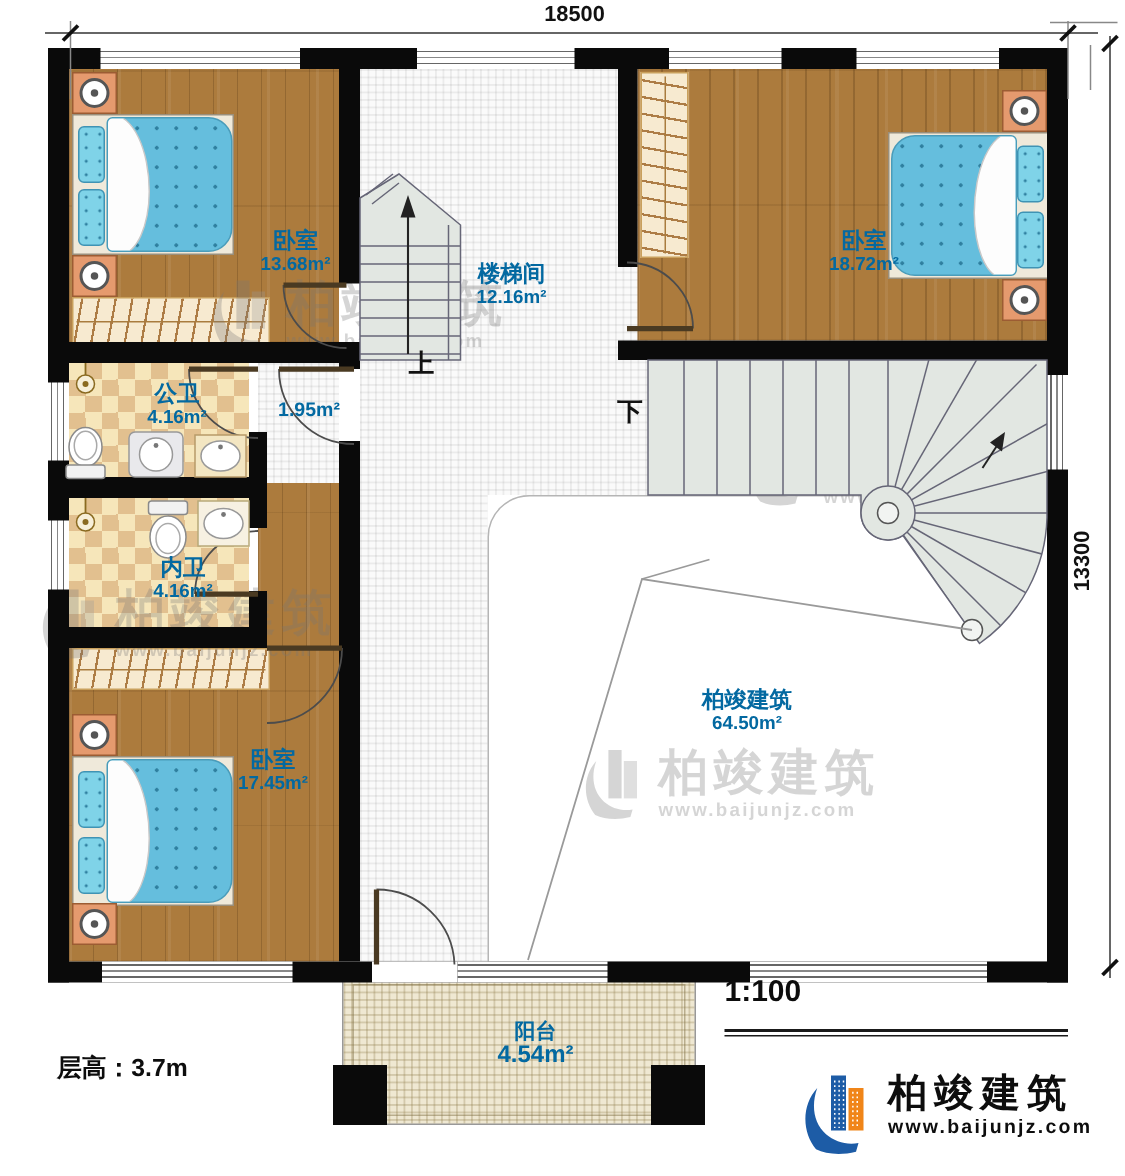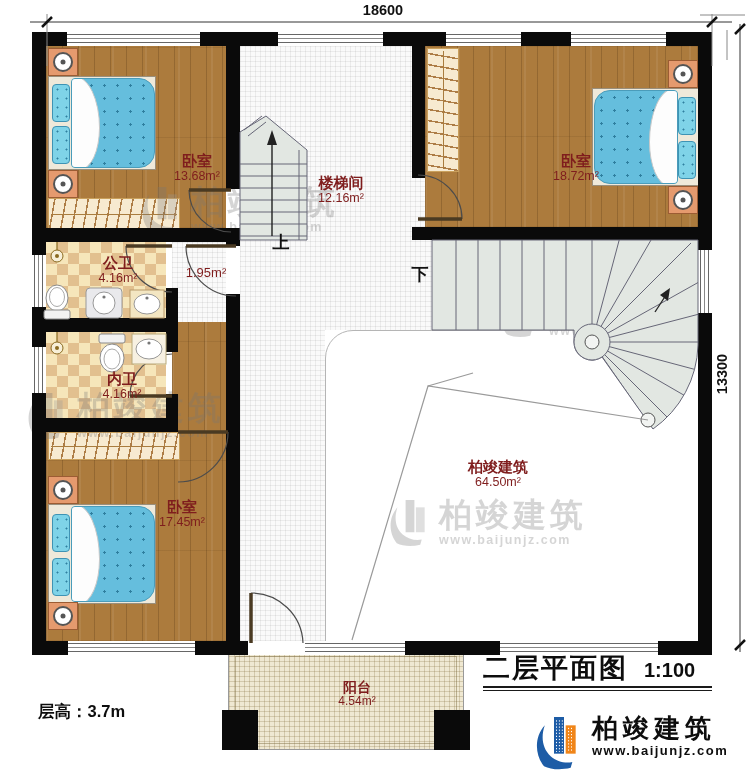--- a/index.html
+++ b/index.html
@@ -54,25 +54,25 @@
   .col{position:absolute;background:#0a0a0a;z-index:5;}
   .win{position:absolute;z-index:5;background:
     linear-gradient(#fff 0 2px, #666 2px 3px, #fff 3px 6px, #888 6px 7px, #fff 7px 10px, #666 10px 11px, #fff 11px 14px);
     border-left:0;}
   .win.v{background:
     linear-gradient(90deg,#fff 0 2px, #666 2px 3px, #fff 3px 6px, #888 6px 7px, #fff 7px 10px, #666 10px 11px, #fff 11px 14px);}
   .gap{position:absolute;background:#fff;z-index:5;}
   
   #linework{position:absolute;left:0;top:0;z-index:6;}
   
-  .rlabel{position:absolute;z-index:8;text-align:center;line-height:1.15;color:#7f1d1d;transform:translateX(-50%);white-space:nowrap;}
+  .rlabel{position:absolute;z-index:8;text-align:center;line-height:1.15;color:#0369a1;transform:translateX(-50%);white-space:nowrap;}
   .rname{font-size:15px;font-weight:700;}
-  .rarea{font-size:12.5px;font-weight:400;}
+  .rarea{font-size:12.5px;font-weight:700;}
   .small .rname{font-size:14px;}
-  .small .rarea{font-size:12px;text-align:center;}
+  .small .rarea{font-size:16px;text-align:center;}
   .dirlabel{position:absolute;z-index:8;font-size:17px;font-weight:700;transform:translateX(-50%);}
   .dim{position:absolute;z-index:8;font-size:14.5px;font-weight:700;color:#111;}
   
   .wm{position:absolute;z-index:3;display:flex;align-items:center;gap:7px;opacity:.30;pointer-events:none;}
   .wm .wm-name{font-size:33px;font-weight:800;letter-spacing:4px;color:#777;line-height:1;}
   .wm .wm-url{font-size:12.5px;font-weight:700;letter-spacing:1.5px;color:#777;margin-top:2px;}
   
   .meta{position:absolute;z-index:10;font-size:16.5px;font-weight:600;color:#0d0d0d;}
   .titlerow{position:absolute;z-index:10;display:flex;align-items:baseline;gap:16px;color:#0d0d0d;}
   .plan-title{font-size:27px;font-weight:600;letter-spacing:2px;}
@@ -376,27 +376,26 @@
     <div class="rname">柏竣建筑</div>
     <div class="rarea">64.50m²</div>
   </div>
   <div class="rlabel small" style="left:357px;top:679px">
     <div class="rname">阳台</div>
     <div class="rarea">4.54m²</div>
   </div>
   <div class="dirlabel" style="left:281px;top:231px">上</div>
   <div class="dirlabel" style="left:420px;top:263px">下</div>
 
-  <div class="dim" style="left:383px;top:2px;transform:translateX(-50%)">18600</div>
+  <div class="dim" style="left:383px;top:2px;transform:translateX(-50%)">18500</div>
   <div class="dim" style="left:722px;top:374px;transform:translate(-50%,-50%) rotate(-90deg)">13300</div>
 
   <div class="meta" style="left:38px;top:701px">层高：3.7m</div>
 
   <div class="titlerow" style="left:483px;top:650px">
-    <span class="plan-title">二层平面图</span>
     <span class="plan-scale">1:100</span>
   </div>
   <div class="uline" style="left:483px;top:686px;width:229px;height:2px"></div>
   <div class="uline" style="left:483px;top:690px;width:229px;height:1px"></div>
 
   <div class="brand" style="left:534px;top:714px">
     <svg width="50" height="56" viewBox="0 0 60 64">
       <path d="M12,61 C1,48 0,26 13,12 C8,26 10,40 20,49 C27,55 37,58 46,56 L44,63 C32,66 20,65 12,61 Z" fill="#1d5ca6"></path>
       <rect x="24" y="2" width="12" height="44" fill="#1d5ca6"></rect>
       <rect x="38" y="12" width="12" height="34" fill="#f08519"></rect>

